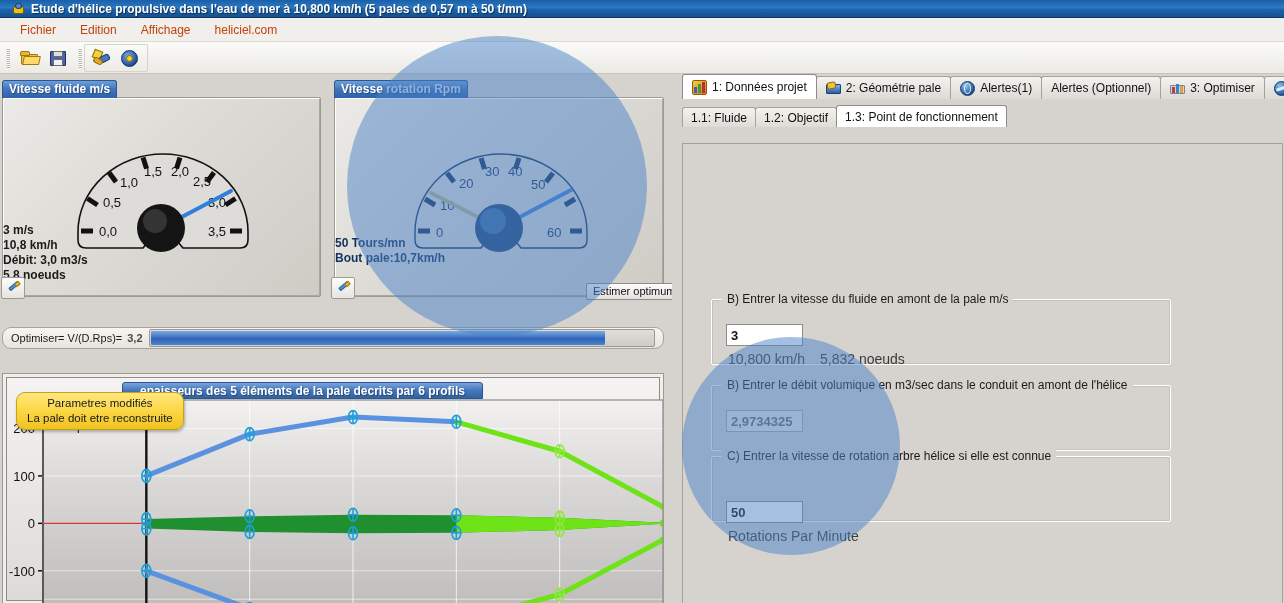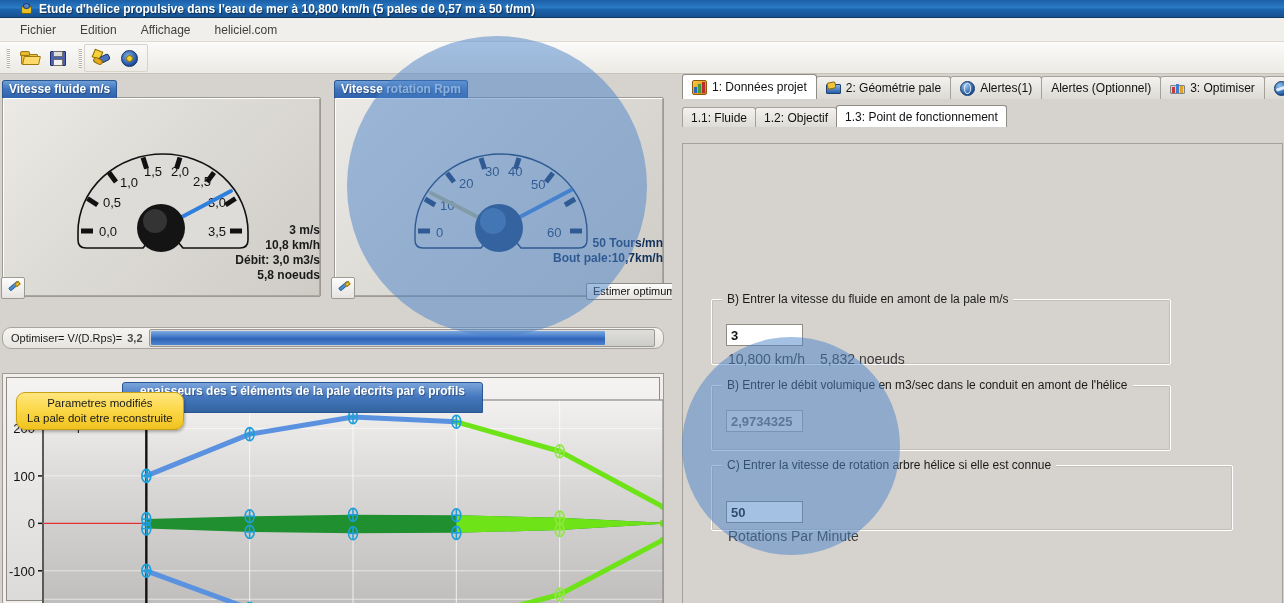--- a/index.html
+++ b/index.html
@@ -9,41 +9,41 @@
     font-size: 12px;
     overflow: hidden;
     background: #d6d3ce;
   }
   #app { position: relative; width: 1284px; height: 603px; }
 
   
   #titlebar {
     position: absolute; left: 0; top: 0; width: 1284px; height: 18px;
     background: linear-gradient(to bottom, #1b5fa8 0%, #2a7ac4 45%, #1c64ad 55%, #17508f 100%);
-    display: flex; align-items: center; padding-left: 20px;
+    display: flex; align-items: center; padding-left: 12px;
     border-bottom: 1px solid #0d3a68;
   }
   #titlebar .tlabel {
     color: #ffffff; font-size: 12px; font-weight: bold;
     text-shadow: 1px 1px 1px rgba(0,0,0,.5);
     white-space: nowrap; margin-left: 5px;
   }
   .appicon {
     width: 14px; height: 14px; position: relative; flex: 0 0 auto;
   }
   .appicon .b1 { position:absolute; left:1px; top:4px; width:11px; height:8px; background:#e8c020; border:1px solid #7a5c00; border-radius:2px;}
   .appicon .b2 { position:absolute; left:3px; top:1px; width:7px; height:6px; background:#5a86c8; border:1px solid #243d6b; border-radius:50%;}
 
   
   #menubar {
     position: absolute; left:0; top:18px; width:1284px; height:24px;
     background:#f0efeb; display:flex; align-items:center; padding-left:8px;
     border-bottom:1px solid #dedad2;
   }
-  #menubar .mi { padding:2px 12px; color:#404040; font-size:12px; white-space:nowrap; cursor:default;}
+  #menubar .mi { padding:2px 12px; color:#c2410c; font-size:12px; white-space:nowrap; cursor:default;}
 
   
   #toolbar {
     position:absolute; left:0; top:42px; width:1284px; height:32px;
     background:linear-gradient(to bottom,#fbfbfa 0%, #eceae4 100%);
     display:flex; align-items:center; padding-left:4px;
     border-bottom:1px solid #c8c4bc;
   }
   .tbgroup { display:flex; align-items:center; border:1px solid transparent; padding:1px 3px; }
   .tbgroup.framed { border:1px solid #d7d3cb; border-radius:2px; }
@@ -77,21 +77,21 @@
   }
   .caption .dim { color:#cfe0f4; font-weight:bold; }
 
   .bevelPanel {
     position:absolute;
     background:linear-gradient(135deg,#eceae6 0%, #dedcd7 40%, #cfccc6 100%);
     border:1px solid #9e9a93;
     box-shadow: inset 1px 1px 0 #ffffff, inset -1px -1px 0 #aaa6a0;
     border-radius:2px;
   }
-  .gaugeText{position:absolute;width:100%;text-align:right;font-weight:bold;font-size:12px;color:#1a1a1a;line-height:15px;}
+  .gaugeText{position:absolute;width:100%;text-align:left;font-weight:bold;font-size:12px;color:#1a1a1a;line-height:15px;}
 
   .pencilBtn{
     position:absolute;width:24px;height:22px;
     background:linear-gradient(to bottom,#fdfdfd,#e6e4df);
     border:1px solid #9d9a94;border-radius:2px;cursor:default;
   }
   .pencilBtn .pb{position:absolute;left:4px;top:4px;width:15px;height:14px;}
   .pencilBtn .pb .s1{position:absolute;left:2px;top:2px;width:12px;height:4px;background:#4c8fd4;border:1px solid #2a5e99;transform:rotate(-40deg);border-radius:1px;}
   .pencilBtn .pb .s2{position:absolute;left:9px;top:0px;width:5px;height:4px;background:#f0c23a;border:1px solid #9a7a12;transform:rotate(-40deg);}
 
@@ -111,21 +111,21 @@
     border:1px solid #9c9893;border-radius:2px;overflow:hidden;}
   .avFill{position:absolute;left:1px;top:1px;bottom:1px;
     background:linear-gradient(to bottom,#7ea9e0 0%,#3c74c6 45%,#2f62b4 55%,#4b84d0 100%);
     border-radius:1px;}
 
   
   #chartPanel{position:absolute;border:1px solid #9e9a93;background:#f1efec;}
   #chartInner{position:absolute;inset:3px;background:linear-gradient(to bottom,#f4f3f1,#dcdbd9);
     border:1px solid #8f8b85;}
   .chartCaption{
-    position:absolute;height:31px;line-height:16px;
+    position:absolute;height:17px;line-height:16px;
     background:linear-gradient(to bottom,#7aa4da 0%,#4376bd 50%,#33649f 100%);
     color:#fff;font-weight:bold;font-size:12px;text-align:center;
     border:1px solid #2a5793;border-radius:3px 3px 0 0;overflow:hidden;white-space:nowrap;
     text-shadow:1px 1px 1px rgba(0,0,0,.35);z-index:4;
   }
   .legendTxt{position:absolute;font-size:12px;color:#111;z-index:5;}
 
   
   .tooltip{
     position:absolute;z-index:20;
@@ -501,21 +501,21 @@
       </div>
       <input class="txtField" style="left: 43px; top: 180px; width: 77px; height: 22px;" type="text" value="3">
       <span class="fieldNote" style="left:45px;top:207px;">10,800 km/h</span>
       <span class="fieldNote" style="left:137px;top:207px;">5,832 noeuds</span>
 
       <div class="groupBox" style="left:28px;top:241px;width:460px;height:66px;">
         <span class="groupTitle">B) Entrer le débit volumique en m3/sec dans le conduit  en amont de l'hélice</span>
       </div>
       <input class="txtField disabled" style="left: 43px; top: 266px; width: 77px; height: 22px;" type="text" disabled="" value="2,9734325">
 
-      <div class="groupBox" style="left:28px;top:321px;width:522px;height:66px;">
+      <div class="groupBox" style="left:28px;top:312px;width:460px;height:66px;">
         <span class="groupTitle">C) Entrer la vitesse de rotation arbre hélice  si elle est connue</span>
       </div>
       <input class="txtField" style="left: 43px; top: 357px; width: 77px; height: 22px;" type="text" value="50">
       <span class="fieldNote" style="left:45px;top:384px;">Rotations Par Minute</span>
 
       <div class="formBtn" style="left:40px;top:468px;width:252px;height:24px;">Rétablir point fonctionnement au point design</div>
     </div>
   </div>
 
   <div class="hl" style="left:347px;top:36px;width:300px;height:300px;"></div>

